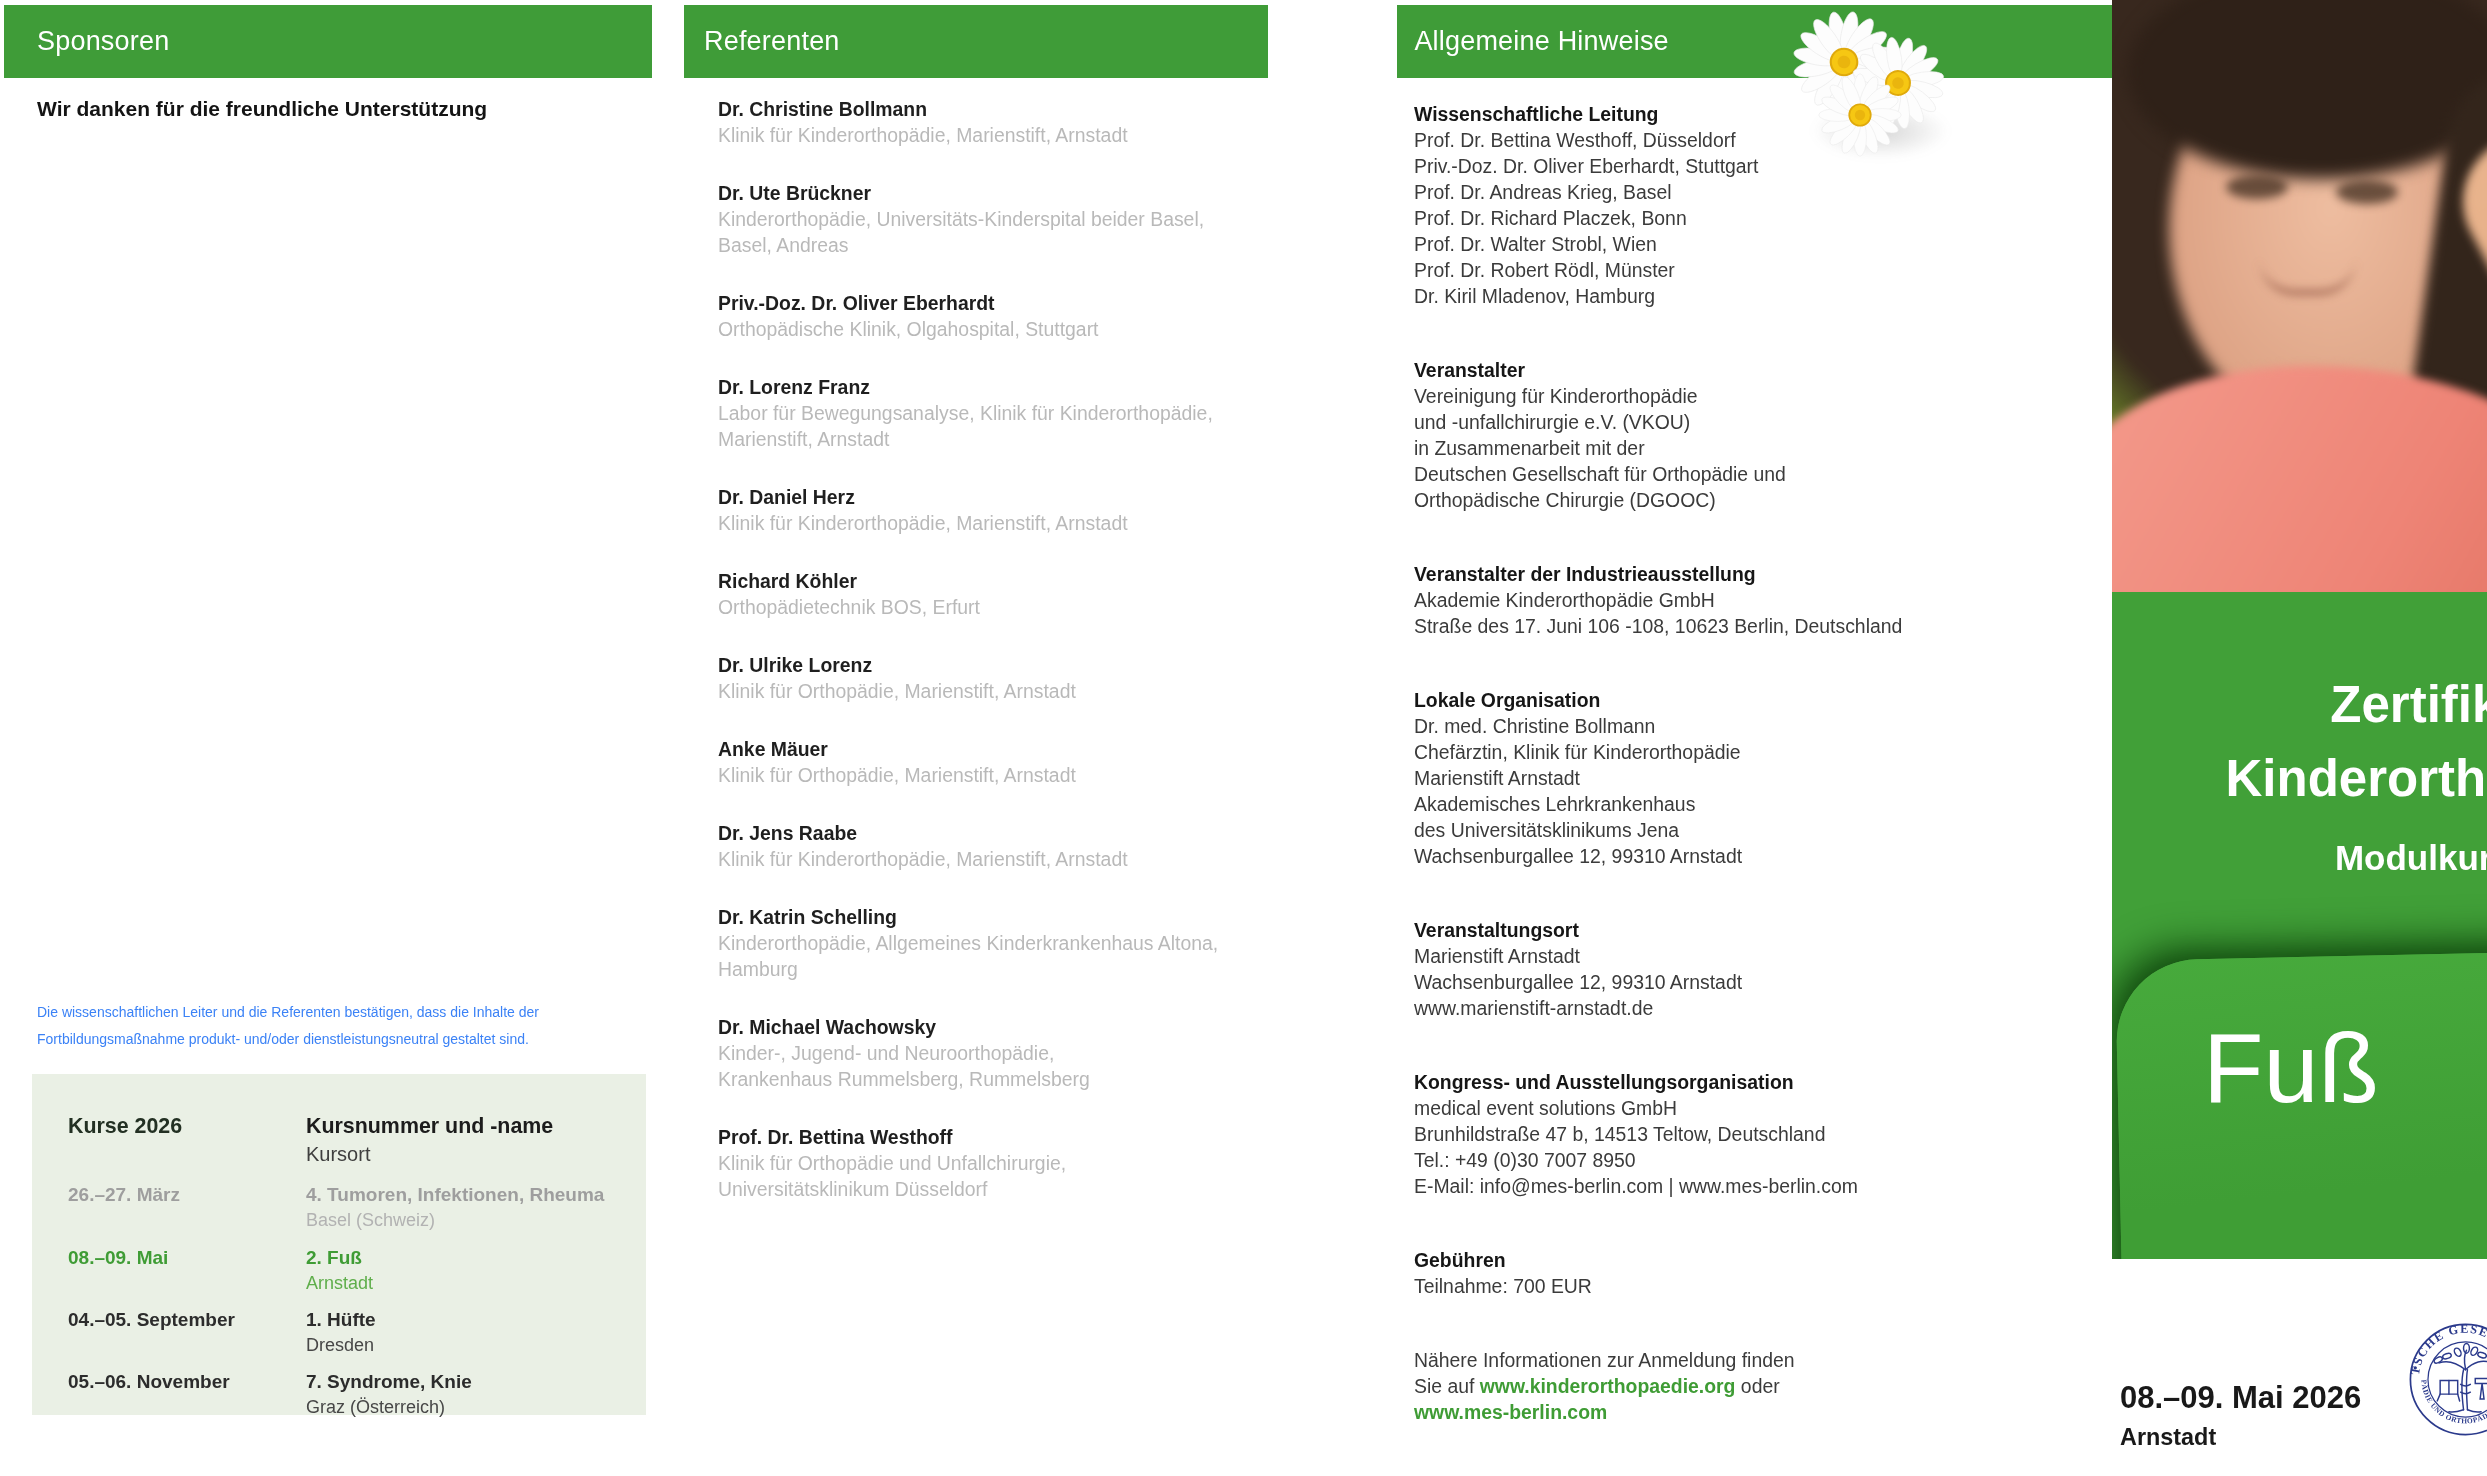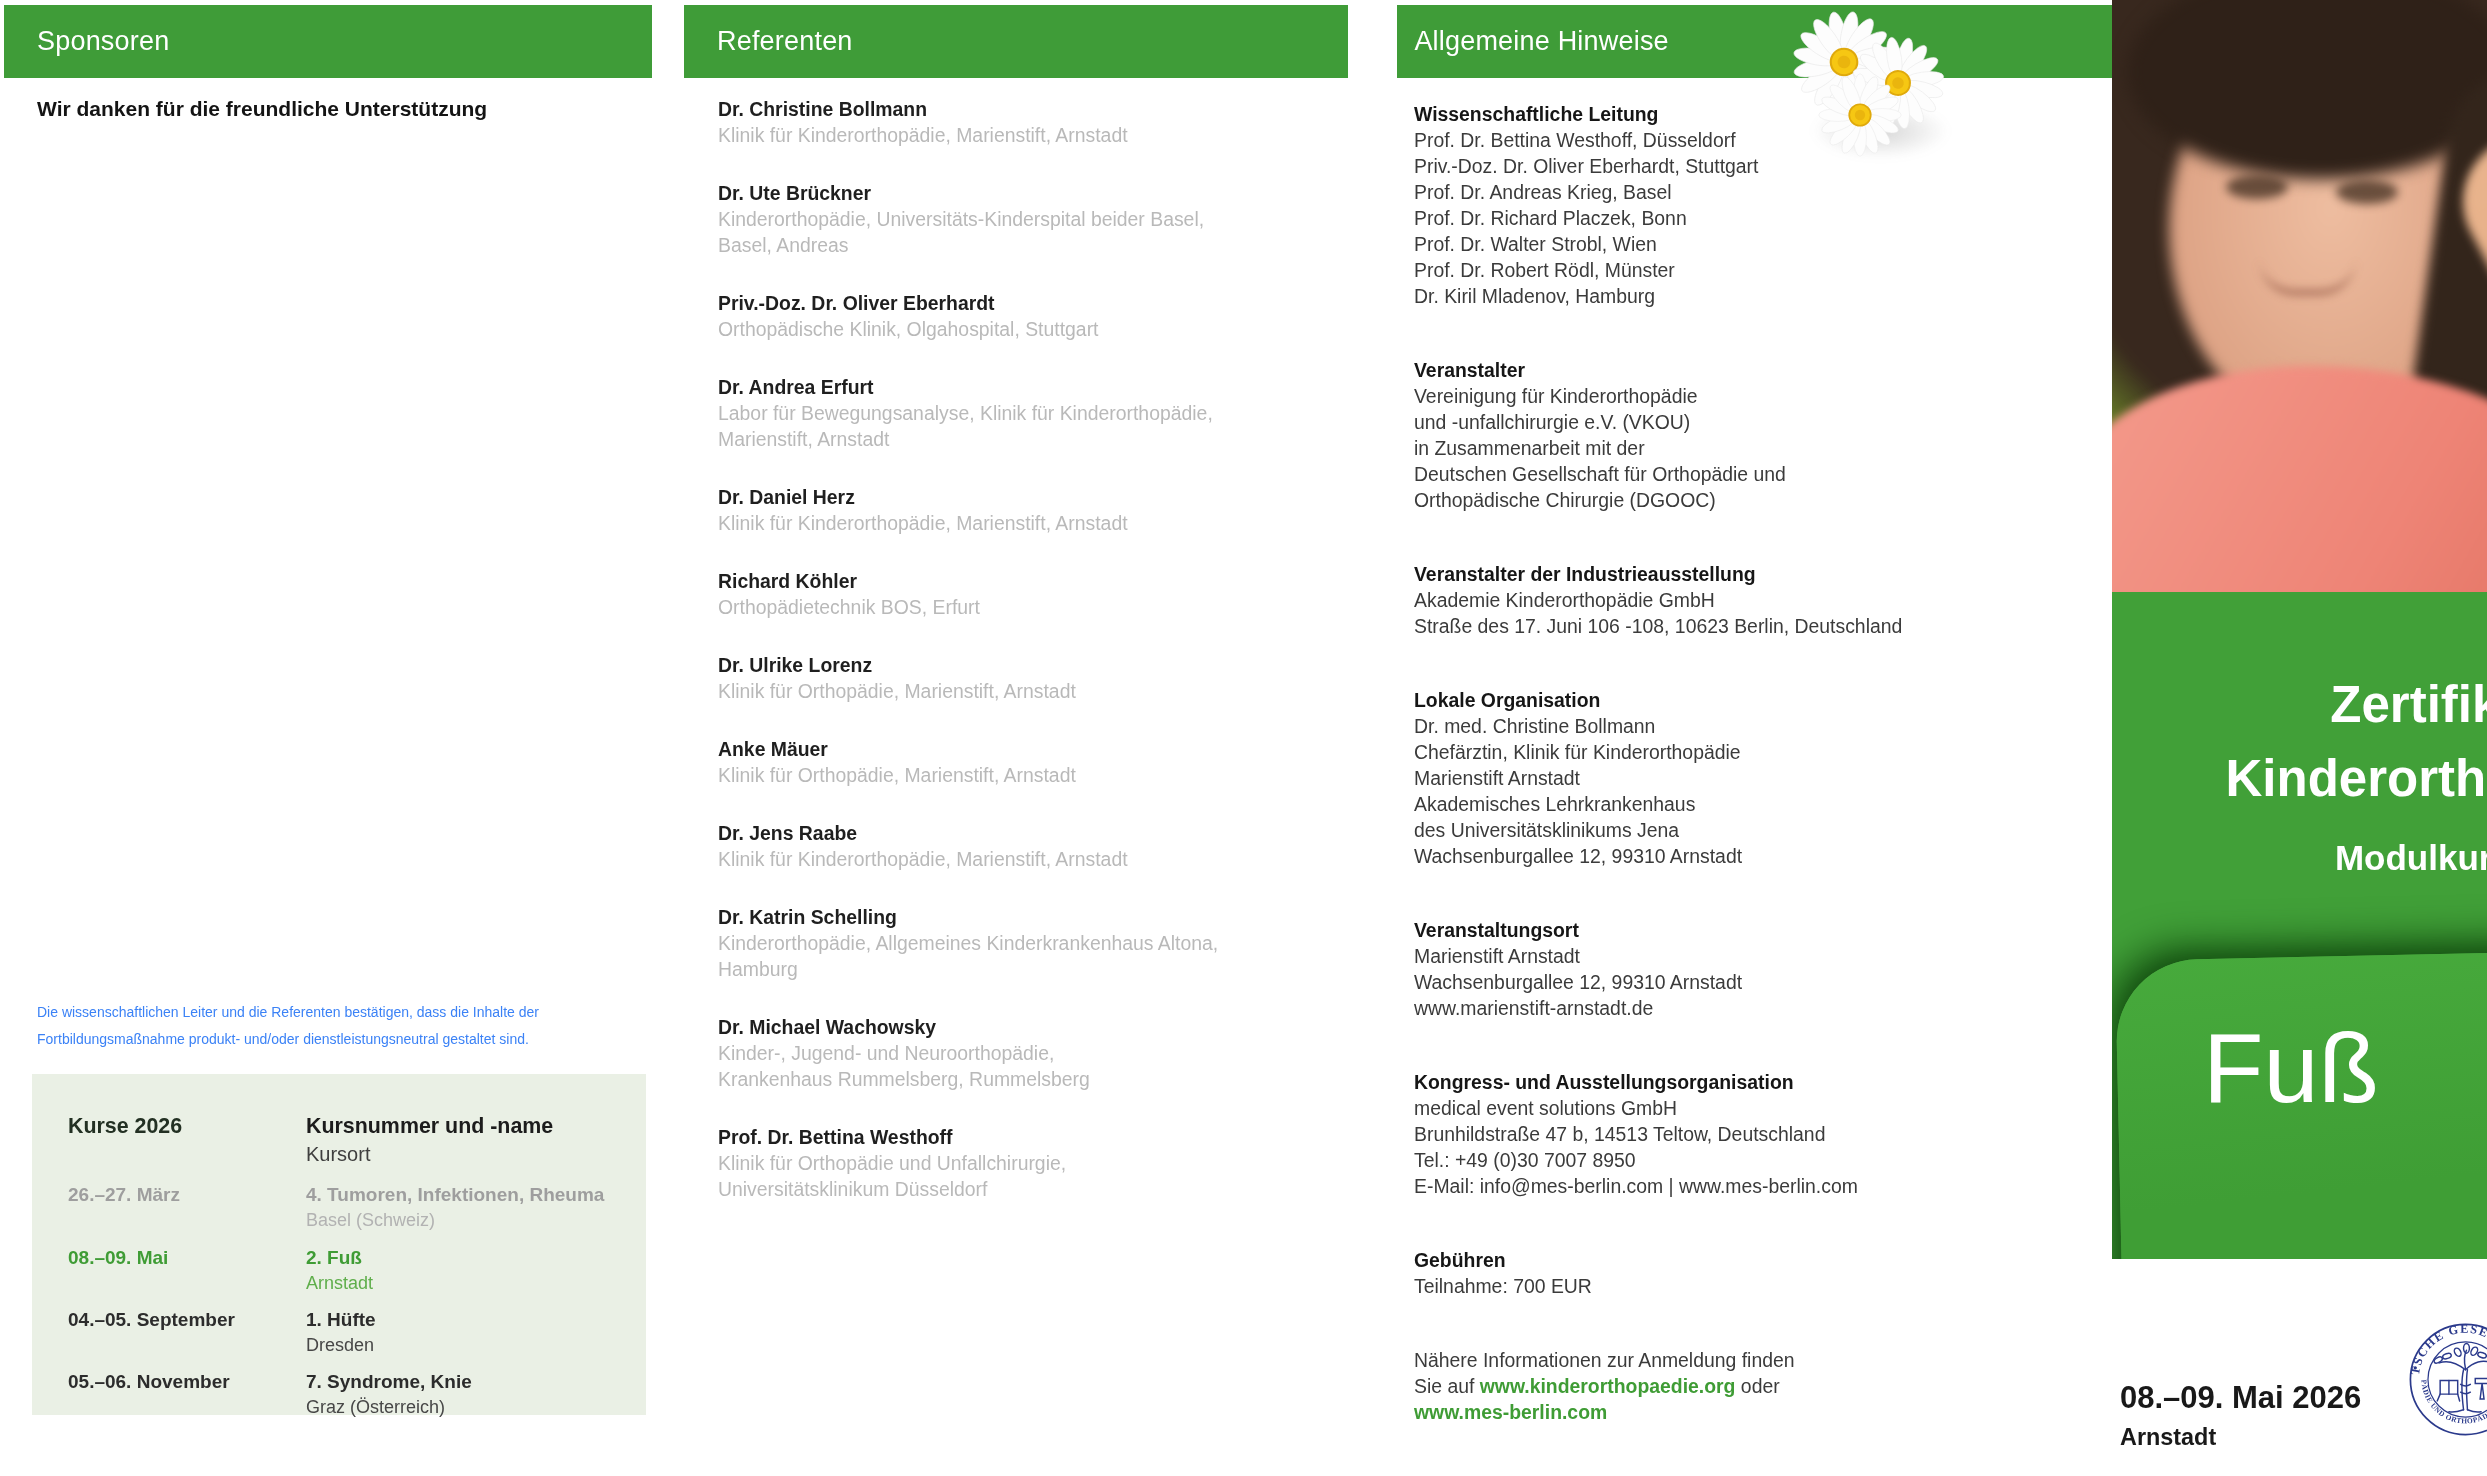--- a/index.html
+++ b/index.html
@@ -10,21 +10,21 @@
   }
   *{margin:0;padding:0;box-sizing:border-box}
   html,body{background:#fff}
   .page{position:relative;width:2792px;height:1477px;background:#fff;overflow:hidden;
         font-family:"Liberation Sans",sans-serif;}
 
   
   .band{position:absolute;top:5px;height:73px;display:flex;align-items:center;
         background:var(--green);color:#fff;font-size:27px;font-weight:400;letter-spacing:0.2px}
   .band1{left:4px;width:648px;padding-left:33px}
-  .band2{left:684px;width:664px;padding-left:33px}
+  .band2{left:684px;width:584px;padding-left:20px}
   .band3{left:1397px;width:715px;padding-left:17.4px}
 
   
   .thanks{position:absolute;left:37px;top:97px;font-size:21px;font-weight:700;color:#141414}
   .disclaimer{position:absolute;left:37px;top:999px;font-size:14px;line-height:27px;color:#3b82f6;width:622px}
   .ctable{position:absolute;left:32px;top:1074px;width:614px;height:341px;background:var(--table_bg)}
   .ctable .abs{position:absolute}
   .t-h1{left:36px;top:40px;font-size:21.4px;font-weight:700;color:#233023}
   .t-h2{left:274px;top:40px;font-size:21.4px;font-weight:700;color:#1c1c1c}
   .t-h2s{left:274px;top:69px;font-size:20px;color:#3f3f3f}
@@ -178,21 +178,21 @@
     <div class="ref">
       <div class="ref-name">Dr. Ute Brückner</div>
       <div class="ref-aff">Kinderorthopädie, Universitäts-Kinderspital beider Basel,</div>
       <div class="ref-aff">Basel, Andreas</div>
     </div>
     <div class="ref">
       <div class="ref-name">Priv.-Doz. Dr. Oliver Eberhardt</div>
       <div class="ref-aff">Orthopädische Klinik, Olgahospital, Stuttgart</div>
     </div>
     <div class="ref">
-      <div class="ref-name">Dr. Andrea Erfurt</div>
+      <div class="ref-name">Dr. Lorenz Franz</div>
       <div class="ref-aff">Labor für Bewegungsanalyse, Klinik für Kinderorthopädie,</div>
       <div class="ref-aff">Marienstift, Arnstadt</div>
     </div>
     <div class="ref">
       <div class="ref-name">Dr. Daniel Herz</div>
       <div class="ref-aff">Klinik für Kinderorthopädie, Marienstift, Arnstadt</div>
     </div>
     <div class="ref">
       <div class="ref-name">Richard Köhler</div>
       <div class="ref-aff">Orthopädietechnik BOS, Erfurt</div>

